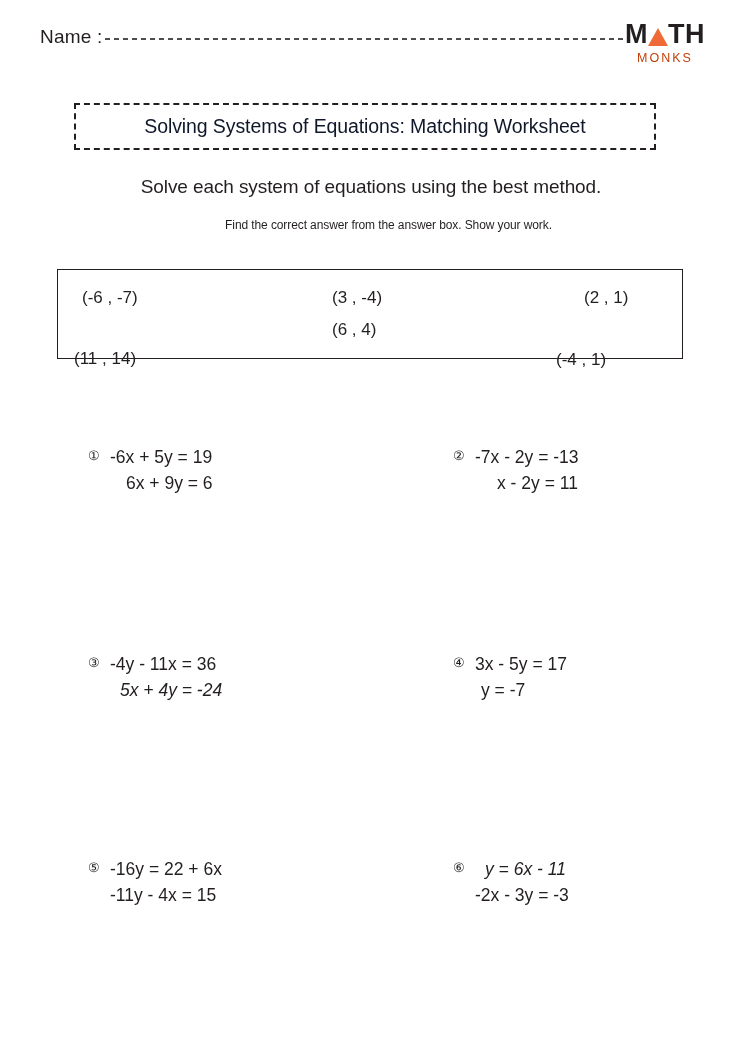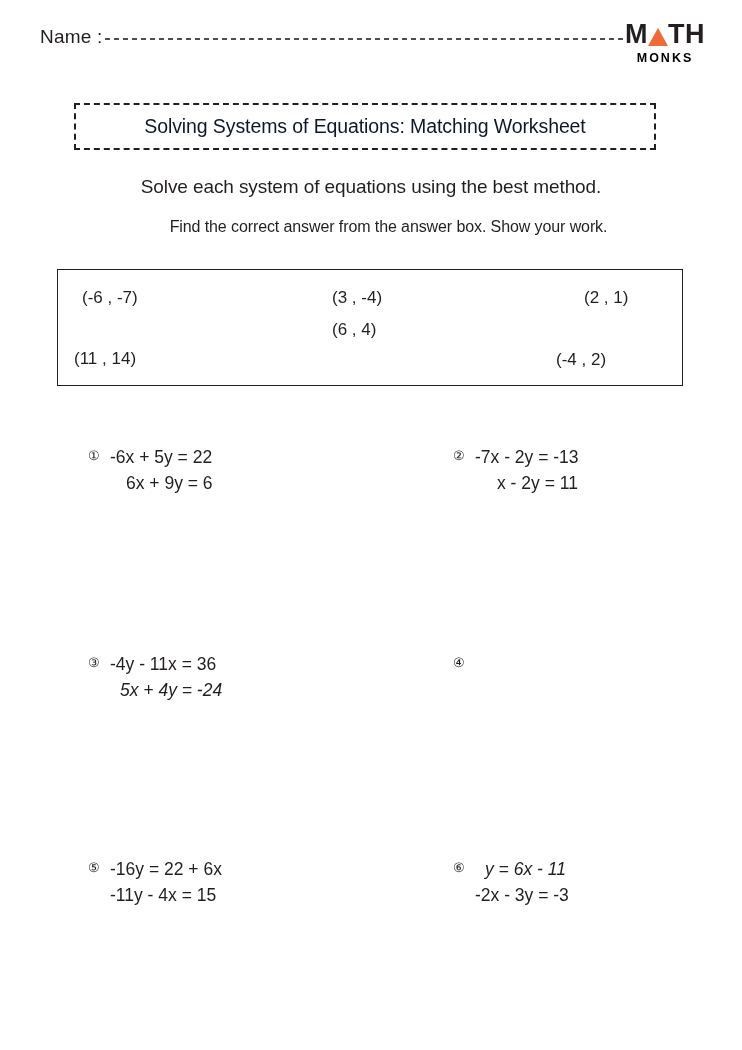--- a/index.html
+++ b/index.html
@@ -95,23 +95,23 @@
     border-right: 10px solid transparent;
     border-bottom: 18px solid #ee6a37;
     display: inline-block;
     margin: 0 0px;
     position: relative;
     top: 2px;
   }
 
   .logo-monks {
     font-size: 12.5px;
-    font-weight: 700;
+    font-weight: 400;
     letter-spacing: 2.0px;
-    color: #000000;
+    color: #c2410c;
     margin-top: 3px;
   }
 
   
   .title-box {
     position: absolute;
     left: 74px;
     top: 103px;
     width: 582px;
     height: 47px;
@@ -140,33 +140,33 @@
     color: #231f20;
     letter-spacing: -0.1px;
   }
 
   .instr2 {
     position: absolute;
     left: 0;
     top: 218px;
     width: 742px;
     text-align: center;
-    font-size: 16px;
+    font-size: 12px;
     color: #231f20;
     letter-spacing: -0.1px;
     padding-left: 35px;
   }
 
   
   .answer-box {
     position: absolute;
     left: 57px;
     top: 269px;
     width: 626px;
-    height: 117px;
+    height: 90px;
     border: 1.6px solid #231f20;
     background: #ffffff;
   }
 
   .answer-item {
     position: absolute;
     font-size: 17px;
     color: #231f20;
     white-space: nowrap;
   }
@@ -255,29 +255,29 @@
 
   <div class="instr1">Solve each system of equations using the best method.</div>
   <div class="instr2">Find the correct answer from the answer box. Show your work.</div>
 
   <div class="answer-box">
     <span class="answer-item ans-0">(-6 , -7)</span>
     <span class="answer-item ans-1">(3 , -4)</span>
     <span class="answer-item ans-2">(2 , 1)</span>
     <span class="answer-item ans-3">(11 , 14)</span>
     <span class="answer-item ans-4">(6 , 4)</span>
-    <span class="answer-item ans-5">(-4 , 2)</span>
+    <span class="answer-item ans-5">(-4 , 1)</span>
   </div>
 
   <div class="problems">
 
     <div class="problem pos-0">
       <span class="p-num">①</span>
       <span class="p-eqs">
-        <span class="p-eq">-6x + 5y = 22</span>
+        <span class="p-eq">-6x + 5y = 19</span>
         <span class="p-eq indent-1">6x + 9y = 6</span>
       </span>
     </div>
 
     <div class="problem pos-1">
       <span class="p-num">②</span>
       <span class="p-eqs">
         <span class="p-eq">-7x - 2y = -13</span>
         <span class="p-eq indent-3">x - 2y = 11</span>
       </span>
@@ -286,20 +286,24 @@
     <div class="problem pos-2">
       <span class="p-num">③</span>
       <span class="p-eqs">
         <span class="p-eq">-4y - 11x = 36</span>
         <span class="p-eq indent-2">5x + 4y = -24</span>
       </span>
     </div>
 
     <div class="problem pos-3">
       <span class="p-num">④</span>
+      <span class="p-eqs">
+        <span class="p-eq">3x - 5y = 17</span>
+        <span class="p-eq indent-4">y = -7</span>
+      </span>
     </div>
 
     <div class="problem pos-4">
       <span class="p-num">⑤</span>
       <span class="p-eqs">
         <span class="p-eq">-16y = 22 + 6x</span>
         <span class="p-eq">-11y - 4x = 15</span>
       </span>
     </div>
 

